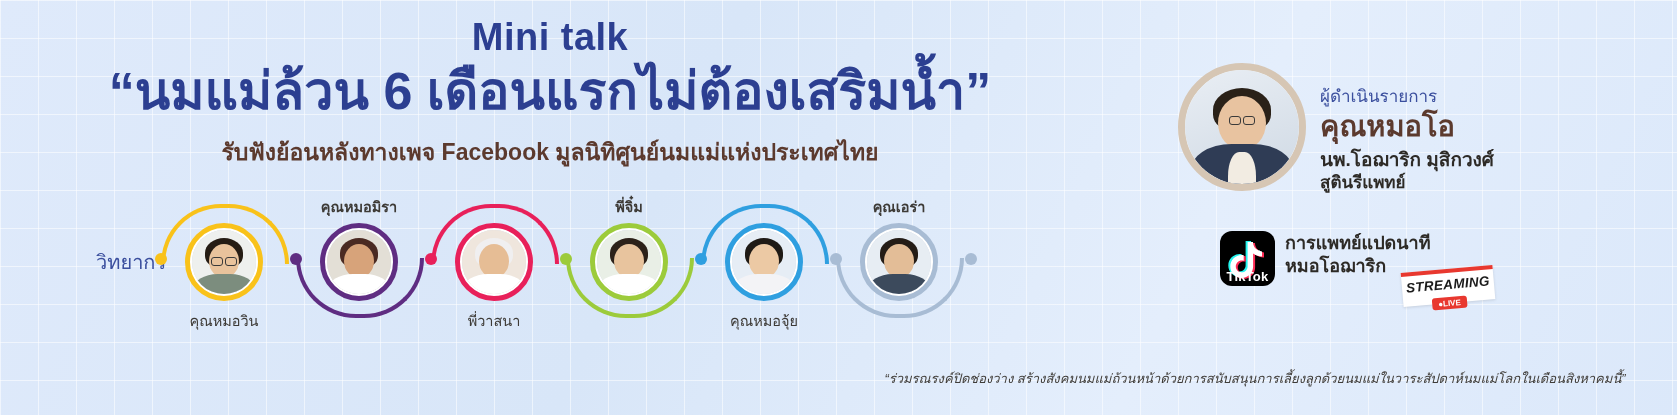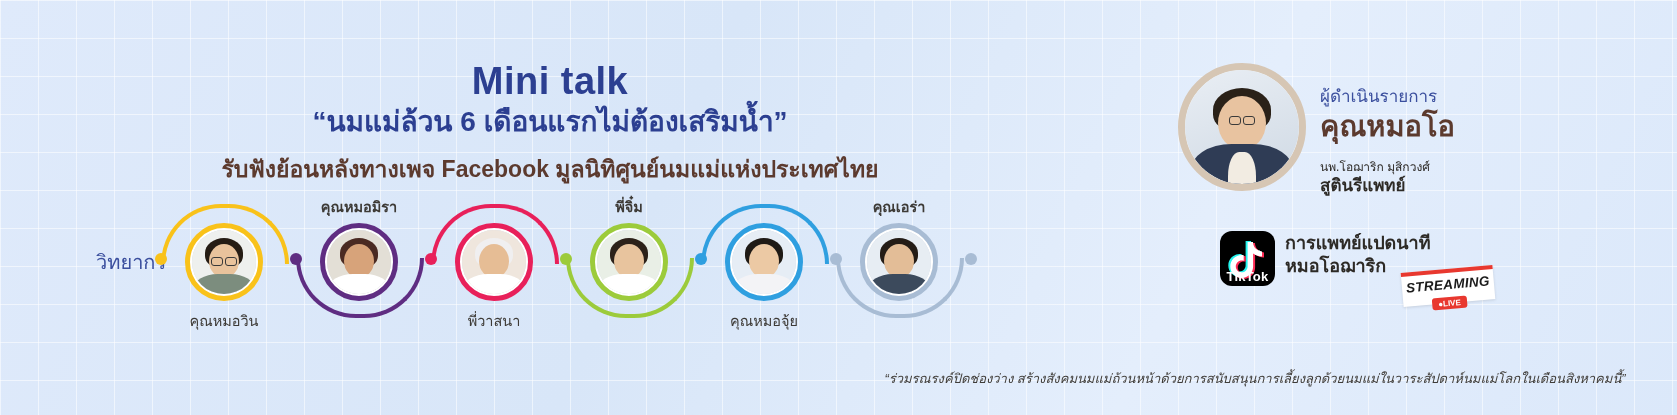--- a/index.html
+++ b/index.html
@@ -15,25 +15,24 @@
       linear-gradient(to right, rgba(255,255,255,.55) 1px, transparent 1px) 0 0/38px 38px,
       linear-gradient(to bottom, rgba(255,255,255,.55) 1px, transparent 1px) 0 0/38px 38px,
       linear-gradient(115deg,#dfeafb 0%,#d8e6f8 40%,#e4eefc 70%,#dbe8fa 100%);
     overflow:hidden;
   }
   
   #title-block { position:absolute; left:0; top:18px; width:1100px; text-align:center; }
   #main-title {
     font-size:38px; font-weight:bold; color:#2c3f91; letter-spacing:.5px;
     line-height:1.0;
-    margin-top:44px;
   }
   #headline {
     margin-top:6px;
-    font-size:28px; font-weight:bold; color:#2c3f91;
+    font-size:52px; font-weight:bold; color:#2c3f91;
     line-height:1.12; white-space:nowrap;
   }
   #subtitle {
     margin-top:14px;
     font-size:23px; font-weight:bold; color:#5c3a2e;
     white-space:nowrap;
   }
   
   #speakers-label {
     position:absolute; left:96px; top:246px;
@@ -77,21 +76,21 @@
   .name-bottom { top:86px; }
   
   #host-photo {
     position:absolute; left:1178px; top:63px; width:128px; height:128px;
     border-radius:50%; border:7px solid #d6c6b4; background:#eef3f8; overflow:hidden;
   }
   #host-photo .inner { position:absolute; inset:0; border-radius:50%; overflow:hidden; background:linear-gradient(160deg,#e9eef4,#cfd9e4); }
   #host-text { position:absolute; left:1320px; top:82px; width:250px; text-align:left; }
   #host-role { font-size:17px; color:#3b4f9e; }
   #host-name { font-size:29px; font-weight:bold; color:#5c3a2e; margin-top:2px; line-height:1.1; }
-  #host-fullname { font-size:12px; font-weight:normal; color:#2d2a26; margin-top:17px; line-height:1.25; }
+  #host-fullname { font-size:19px; font-weight:bold; color:#2d2a26; margin-top:5px; line-height:1.25; }
   #host-spec { font-size:17px; font-weight:bold; color:#2d2a26; line-height:1.25; }
   
   #tiktok {
     position:absolute; left:1220px; top:231px; width:55px; height:55px;
     border-radius:12px; background:#000;
   }
   #tiktok .note { position:absolute; left:0; top:0; width:100%; height:100%; }
   #tiktok-label {
     position:absolute; left:0; bottom:2px; width:100%; text-align:center;
     color:#fff; font-size:13px; font-weight:bold; letter-spacing:.2px;

